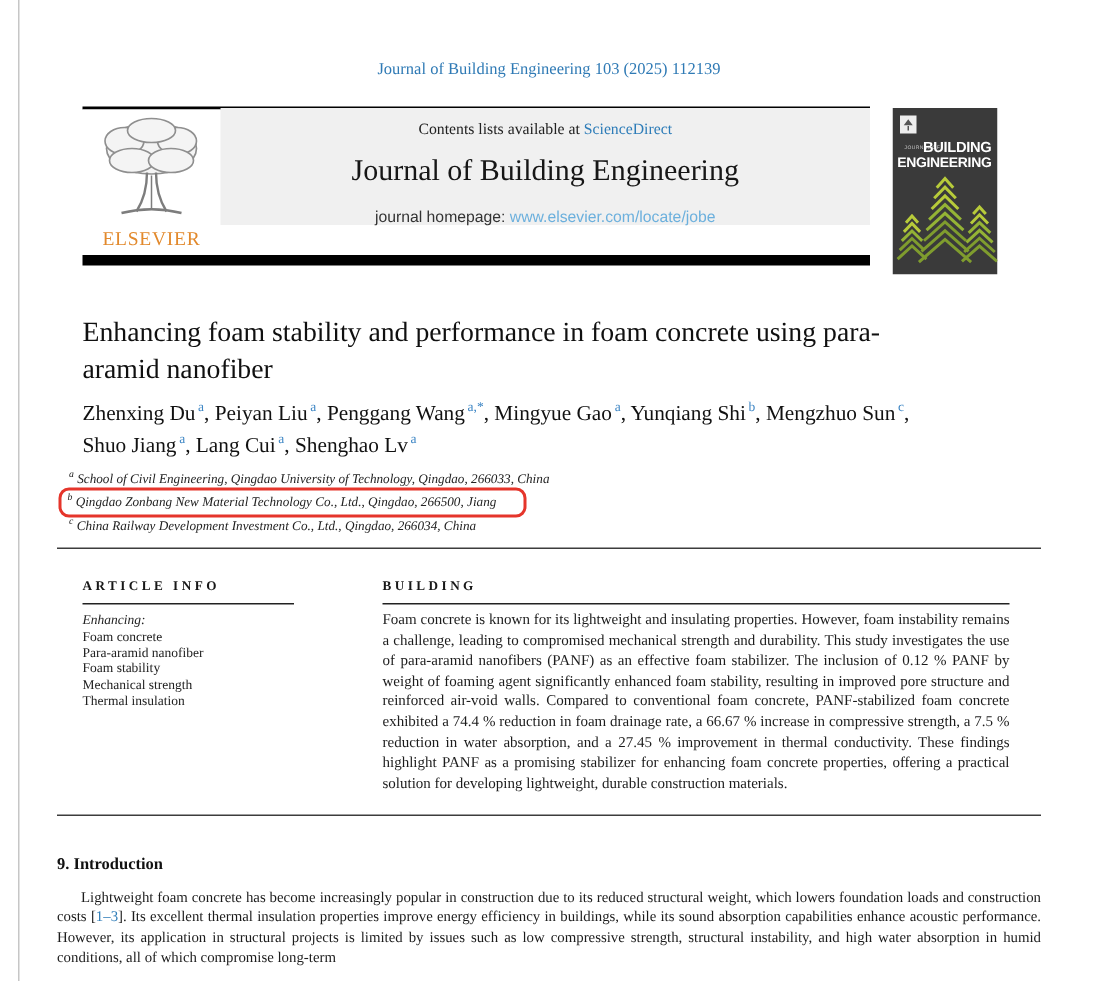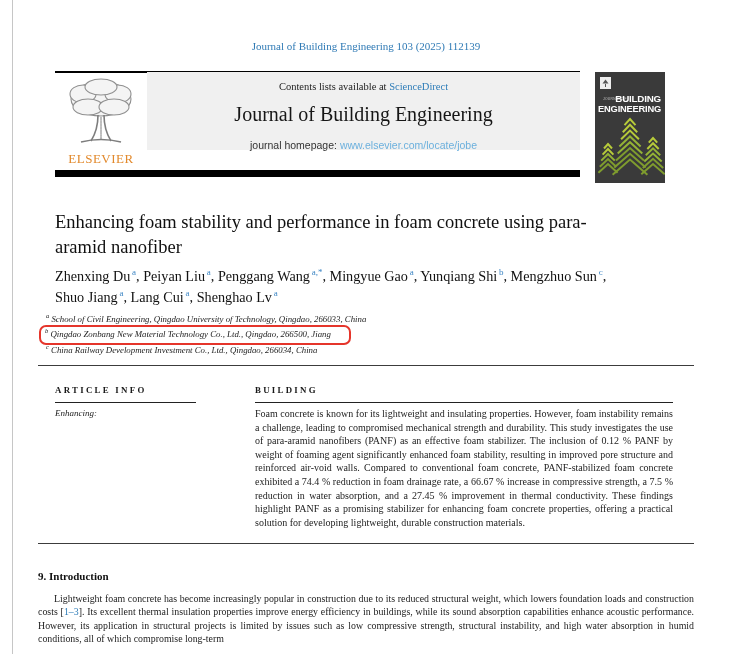--- a/index.html
+++ b/index.html
@@ -151,20 +151,27 @@
     </div>
 
   <div class="rule rule-info-top"></div>
   <div class="col-heading heading-left">ARTICLE INFO</div>
   <div class="col-heading heading-right">BUILDING</div>
   <div class="rule rule-left-col"></div>
   <div class="rule rule-right-col"></div>
 
   <div class="keywords">
     <div class="kw-label">Enhancing:</div>
+    <div>
+        <div>Foam concrete</div>
+        <div>Para-aramid nanofiber</div>
+        <div>Foam stability</div>
+        <div>Mechanical strength</div>
+        <div>Thermal insulation</div>
+      </div>
   </div>
 
   <p class="abstract">Foam concrete is known for its lightweight and insulating properties. However, foam instability remains a challenge, leading to compromised mechanical strength and durability. This study investigates the use of para-aramid nanofibers (PANF) as an effective foam stabilizer. The inclusion of 0.12 % PANF by weight of foaming agent significantly enhanced foam stability, resulting in improved pore structure and reinforced air-void walls. Compared to conventional foam concrete, PANF-stabilized foam concrete exhibited a 74.4 % reduction in foam drainage rate, a 66.67 % increase in compressive strength, a 7.5 % reduction in water absorption, and a 27.45 % improvement in thermal conductivity. These findings highlight PANF as a promising stabilizer for enhancing foam concrete properties, offering a practical solution for developing lightweight, durable construction materials.</p>
 
   <div class="rule rule-info-bottom"></div>
 
   <div class="intro-heading">9. Introduction</div>
 
   <p class="intro"><span>Lightweight foam concrete has become increasingly popular in construction due to its reduced structural weight, which lowers foundation loads and construction costs [</span><span class="ref-link">1–3</span><span>]. Its excellent thermal insulation properties improve energy efficiency in buildings, while its sound absorption capabilities enhance acoustic performance. However, its application in structural projects is limited by issues such as low compressive strength, structural instability, and high water absorption in humid conditions, all of which compromise long-term</span></p>
 </div>

